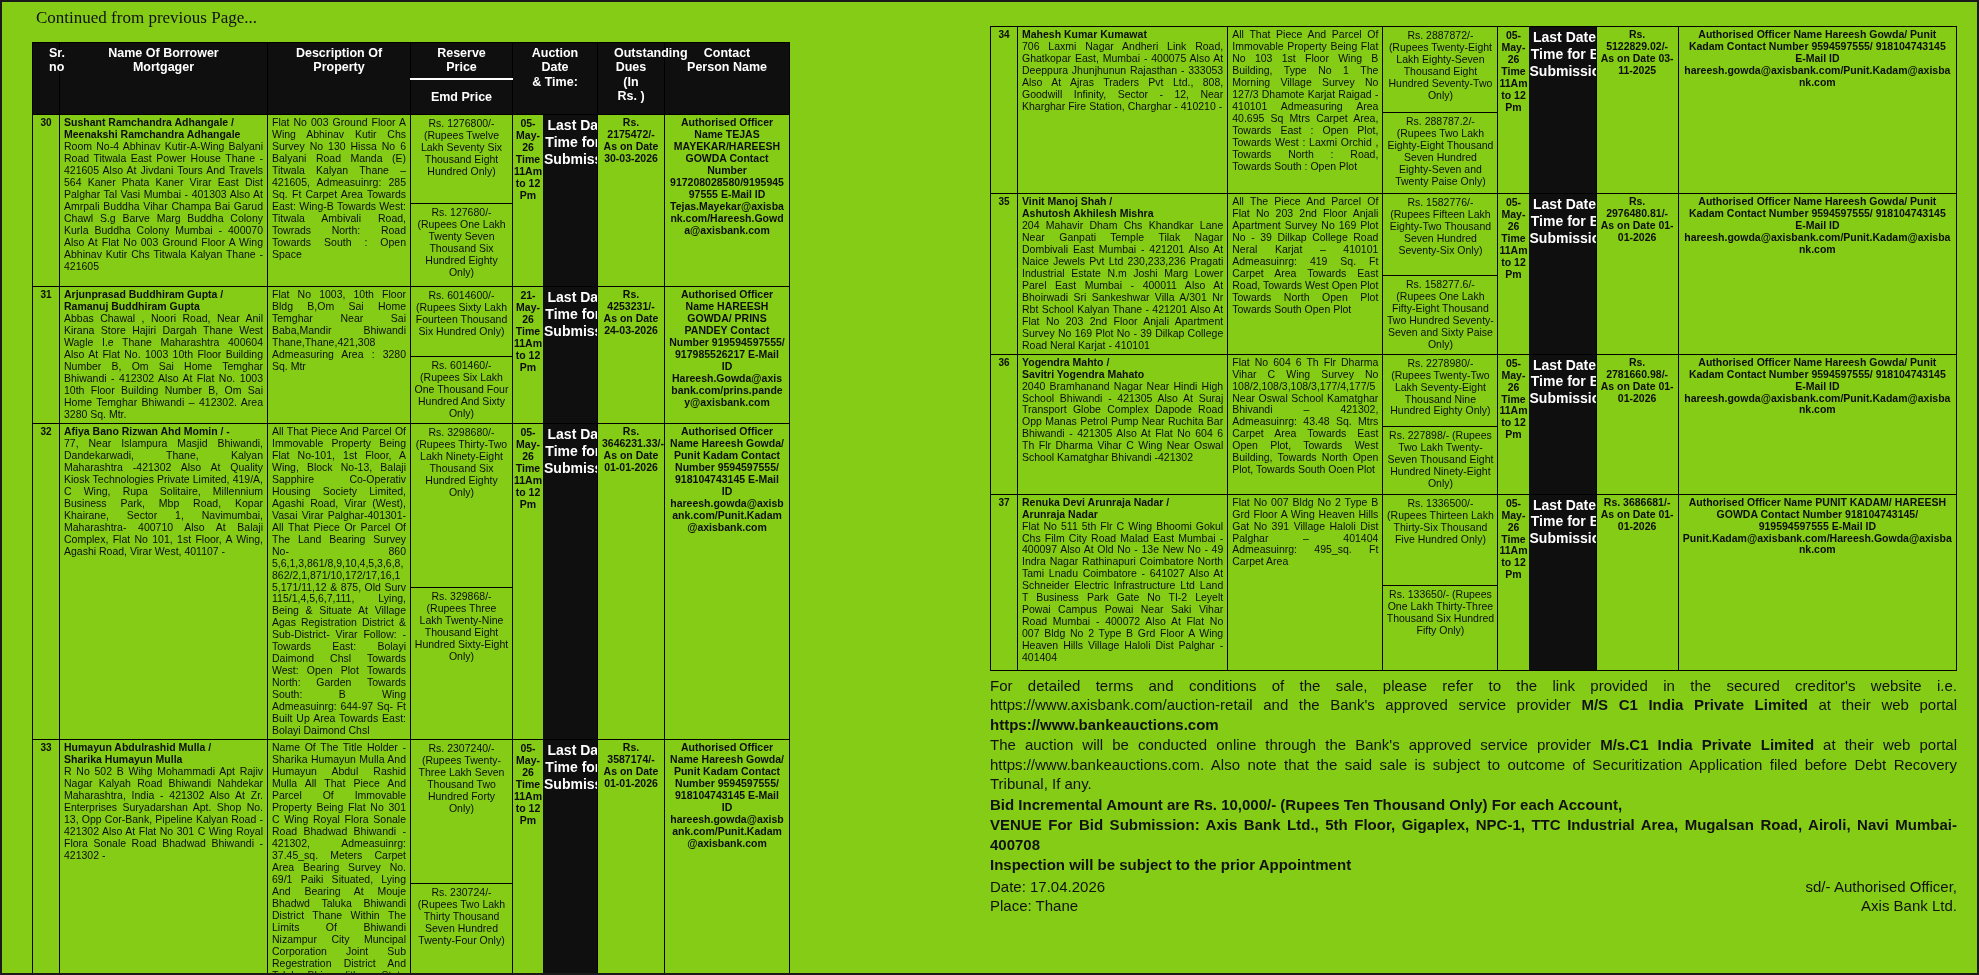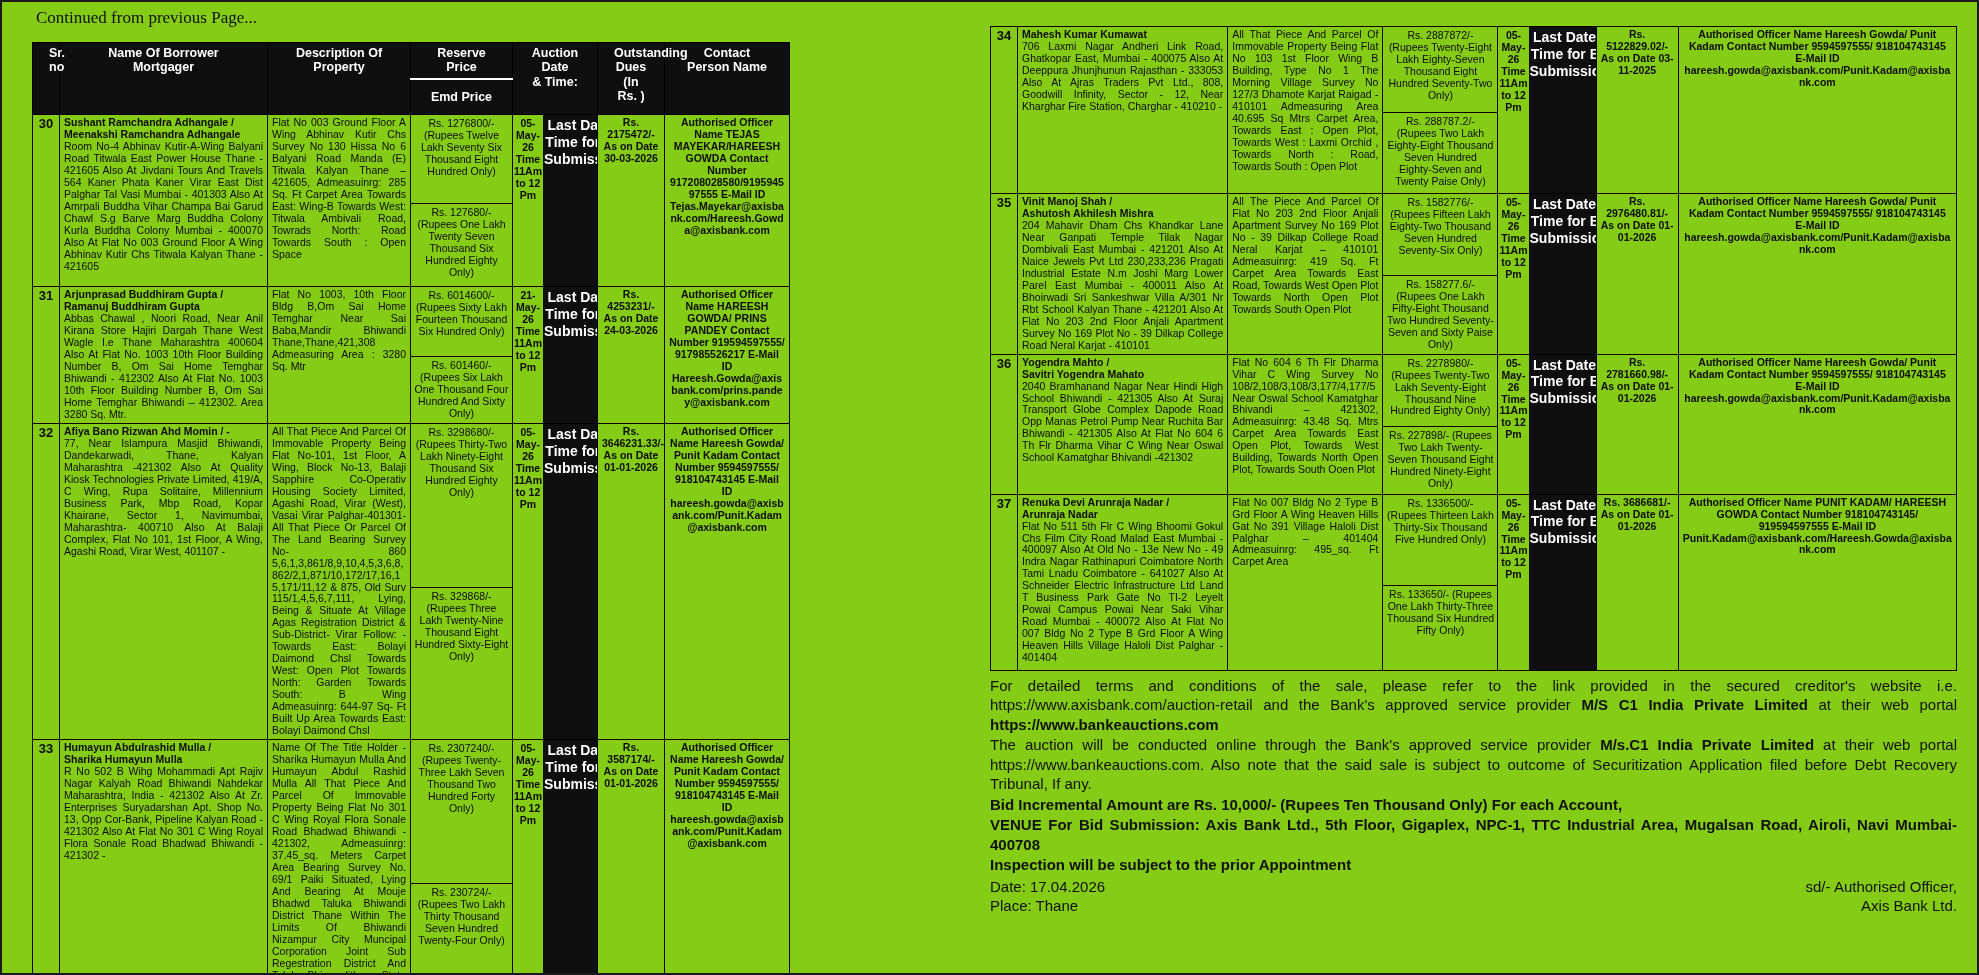--- a/index.html
+++ b/index.html
@@ -19,21 +19,21 @@
   .grid th, .grid td { border:1.6px solid #000; vertical-align:top; padding:2px 4px; box-sizing:border-box; }
   .grid th {
     background:#0f0f0f; color:#fff; font-weight:bold; font-size:12.5px;
     text-align:center; white-space:pre-line; line-height:1.15; padding:3px 16px;
   }
   th.emd-th { border-top:2px solid #fff; }
   thead tr:first-child th { height:30px; }
   thead tr:nth-child(2) th { height:36px; vertical-align:middle; }
 
   tbody td { font-size:10.5px; line-height:1.14; }
-  td.sr { font-weight:bold; text-align:center; font-size:13px; }
+  td.sr { font-weight:bold; text-align:center; font-size:10px; }
   .nm   { font-weight:bold; white-space:pre-line; }
   .addr { text-align:justify; overflow-wrap:anywhere; }
   td.desc { text-align:justify; overflow-wrap:anywhere; }
 
   td.price { position:relative; padding:0; }
   .price-stack { position:absolute; inset:0; display:flex; flex-direction:column; overflow:hidden; text-align:center;align-items:flex-end; }
   .reserve { flex:1.08; border-bottom:1.6px solid #000; padding:3px 3px; }
   .emd     { flex:1; padding:3px 3px; }
 
   td.auct { position:relative; padding:0; }

